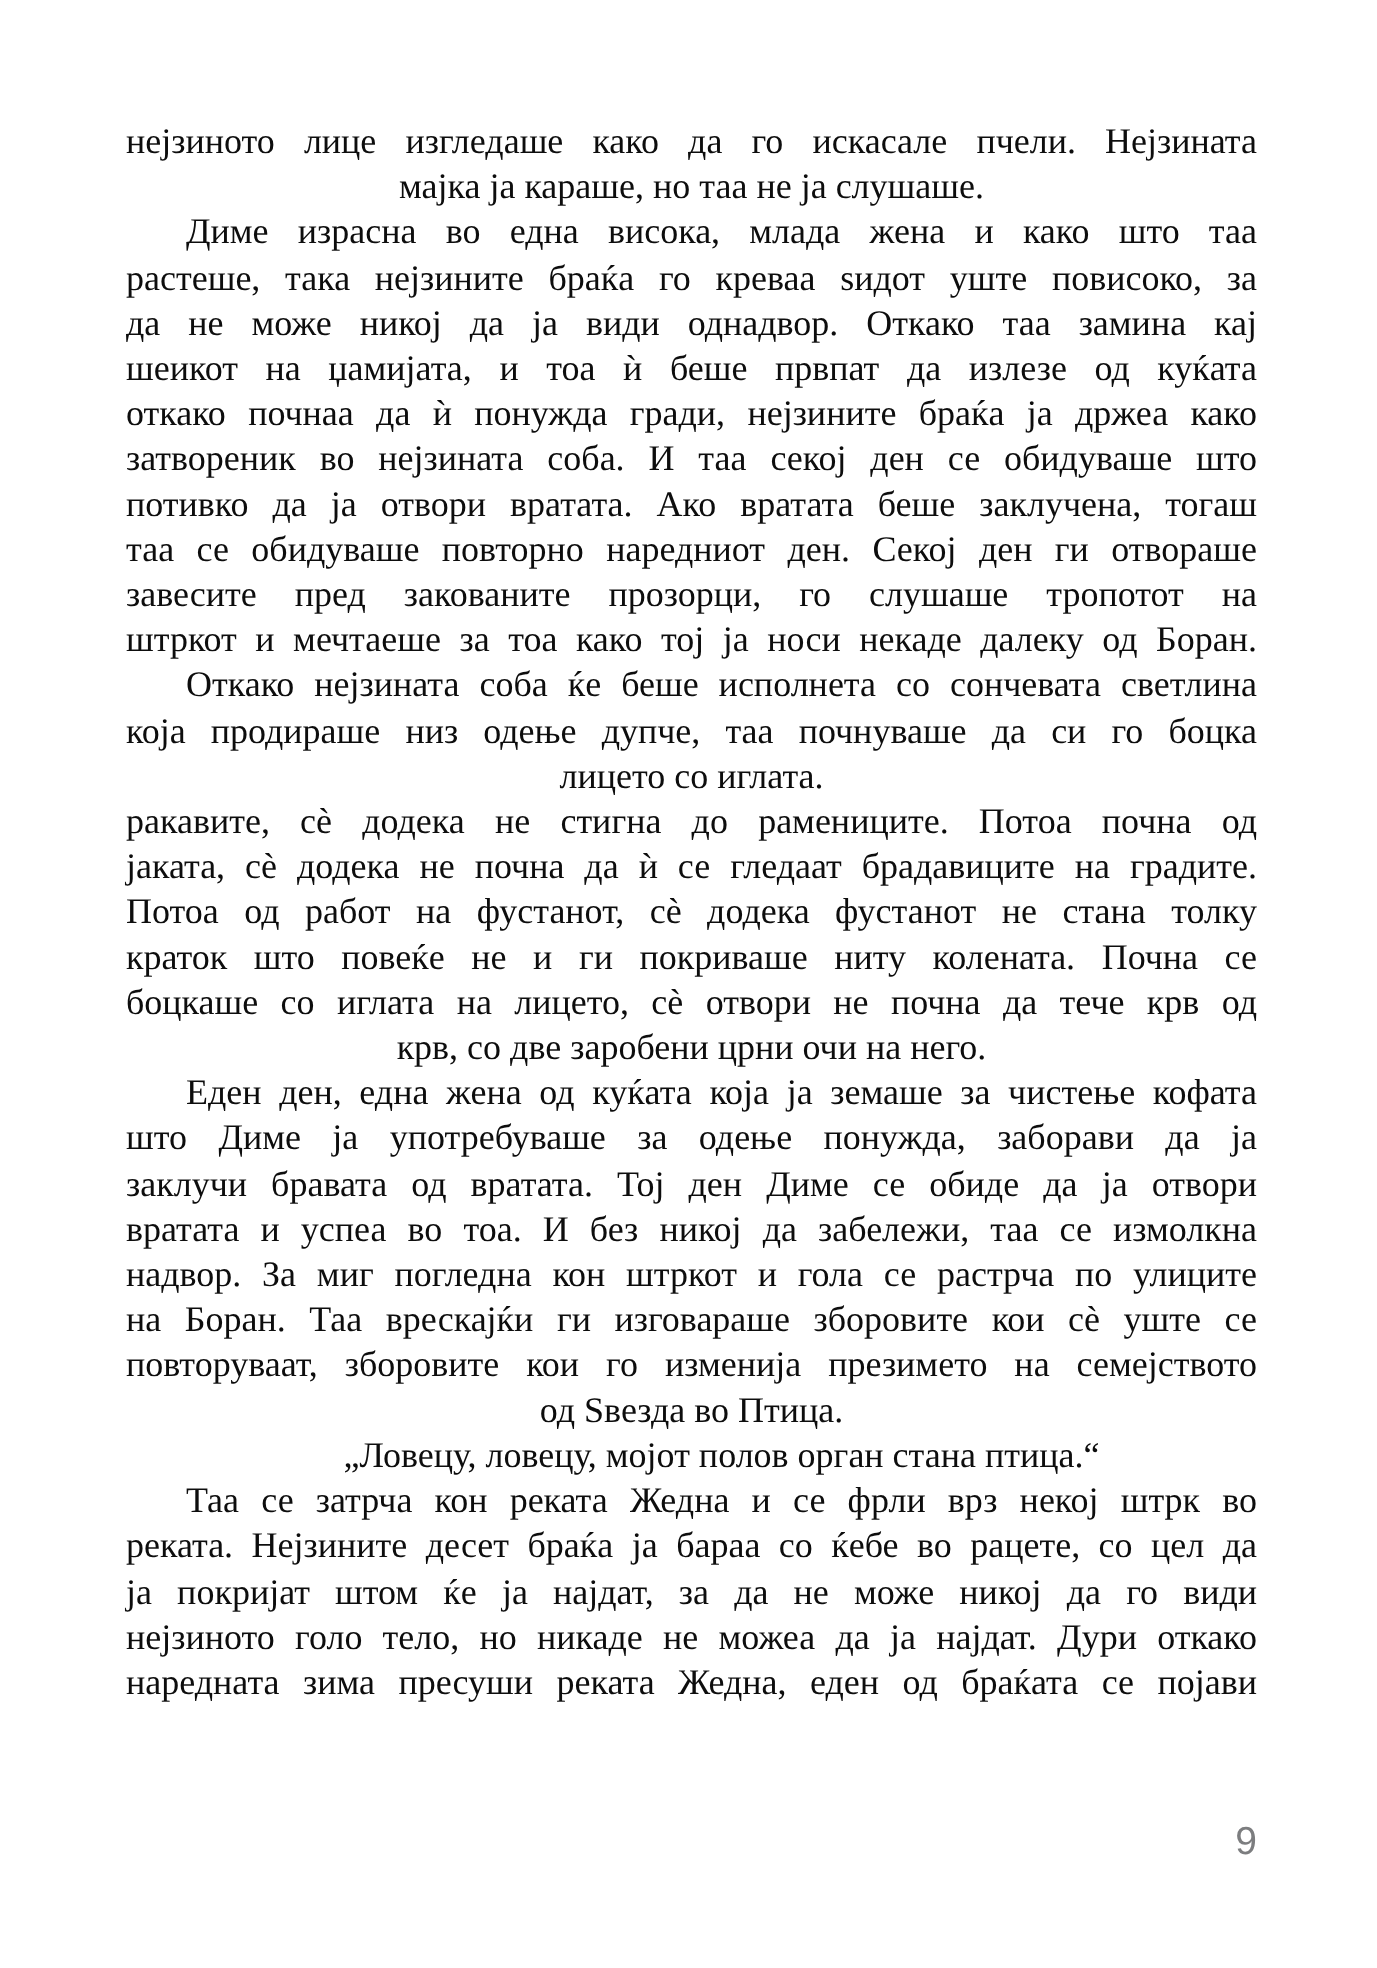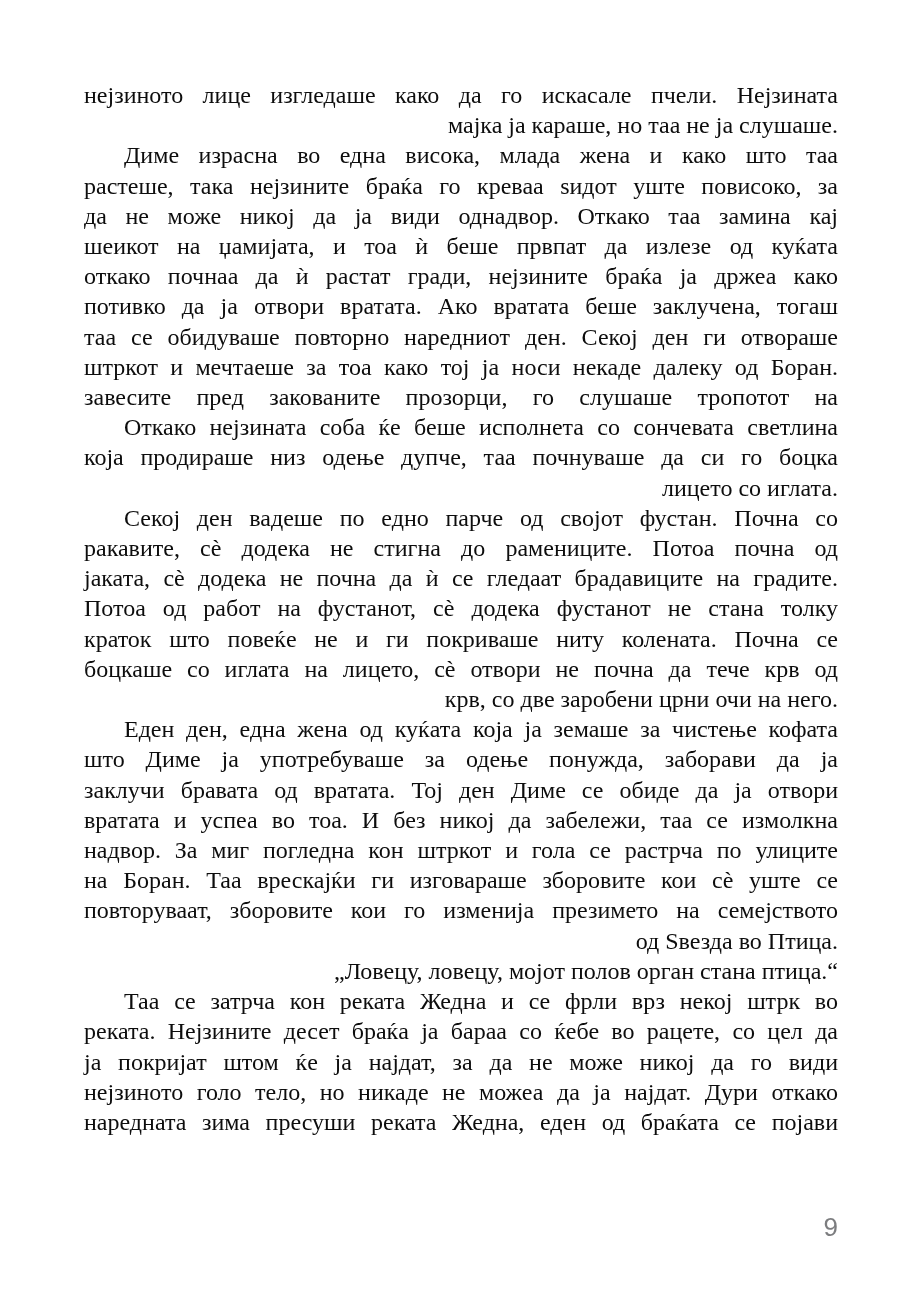--- a/index.html
+++ b/index.html
@@ -14,21 +14,21 @@
   .text-block {
     position: absolute;
     left: 84px;
     top: 80px;
     width: 754px;
     color: #0d0d0d;
     font-size: 24px;
     line-height: 30.2px;
     letter-spacing: 0;
   }
-  .line { white-space: normal; text-align: right; }
+  .line { white-space: normal; text-align: center; }
   .line.j {
     text-align: justify;
     text-align-last: justify;
     -moz-text-align-last: justify;
     text-justify: inter-word;
   }
   .line.ind { text-indent: 40px; }
   .page-number {
     position: absolute;
     top: 1212px;
@@ -44,29 +44,29 @@
 <body>
 
 <div class="page">
   <div class="text-block">
       <div class="line j">нејзиното лице изгледаше како да го искасале пчели. Нејзината</div>
       <div class="line">мајка ја караше, но таа не ја слушаше.</div>
       <div class="line j ind">Диме израсна во една висока, млада жена и како што таа</div>
       <div class="line j">растеше, така нејзините браќа го креваа ѕидот уште повисоко, за</div>
       <div class="line j">да не може никој да ја види однадвор. Откако таа замина кај</div>
       <div class="line j">шеикот на џамијата, и тоа ѝ беше првпат да излезе од куќата</div>
-      <div class="line j">откако почнаа да ѝ растат гради, нејзините браќа ја држеа како</div>
+      <div class="line j">откако почнаа да ѝ понужда гради, нејзините браќа ја држеа како</div>
+      <div class="line j">затвореник во нејзината соба. И таа секој ден се обидуваше што</div>
       <div class="line j">потивко да ја отвори вратата. Ако вратата беше заклучена, тогаш</div>
       <div class="line j">таа се обидуваше повторно наредниот ден. Секој ден ги отвораше</div>
+      <div class="line j">завесите пред закованите прозорци, го слушаше тропотот на</div>
       <div class="line j">штркот и мечтаеше за тоа како тој ја носи некаде далеку од Боран.</div>
-      <div class="line j">завесите пред закованите прозорци, го слушаше тропотот на</div>
       <div class="line j ind">Откако нејзината соба ќе беше исполнета со сончевата светлина</div>
       <div class="line j">која продираше низ одење дупче, таа почнуваше да си го боцка</div>
       <div class="line">лицето со иглата.</div>
-      <div class="line j ind">Секој ден вадеше по едно парче од својот фустан. Почна со</div>
       <div class="line j">ракавите, сè додека не стигна до рамениците. Потоа почна од</div>
       <div class="line j">јаката, сè додека не почна да ѝ се гледаат брадавиците на градите.</div>
       <div class="line j">Потоа од работ на фустанот, сè додека фустанот не стана толку</div>
       <div class="line j">краток што повеќе не и ги покриваше ниту колената. Почна се</div>
       <div class="line j">боцкаше со иглата на лицето, сè отвори не почна да тече крв од</div>
       <div class="line">крв, со две заробени црни очи на него.</div>
       <div class="line j ind">Еден ден, една жена од куќата која ја земаше за чистење кофата</div>
       <div class="line j">што Диме ја употребуваше за одење понужда, заборави да ја</div>
       <div class="line j">заклучи бравата од вратата. Тој ден Диме се обиде да ја отвори</div>
       <div class="line j">вратата и успеа во тоа. И без никој да забележи, таа се измолкна</div>

